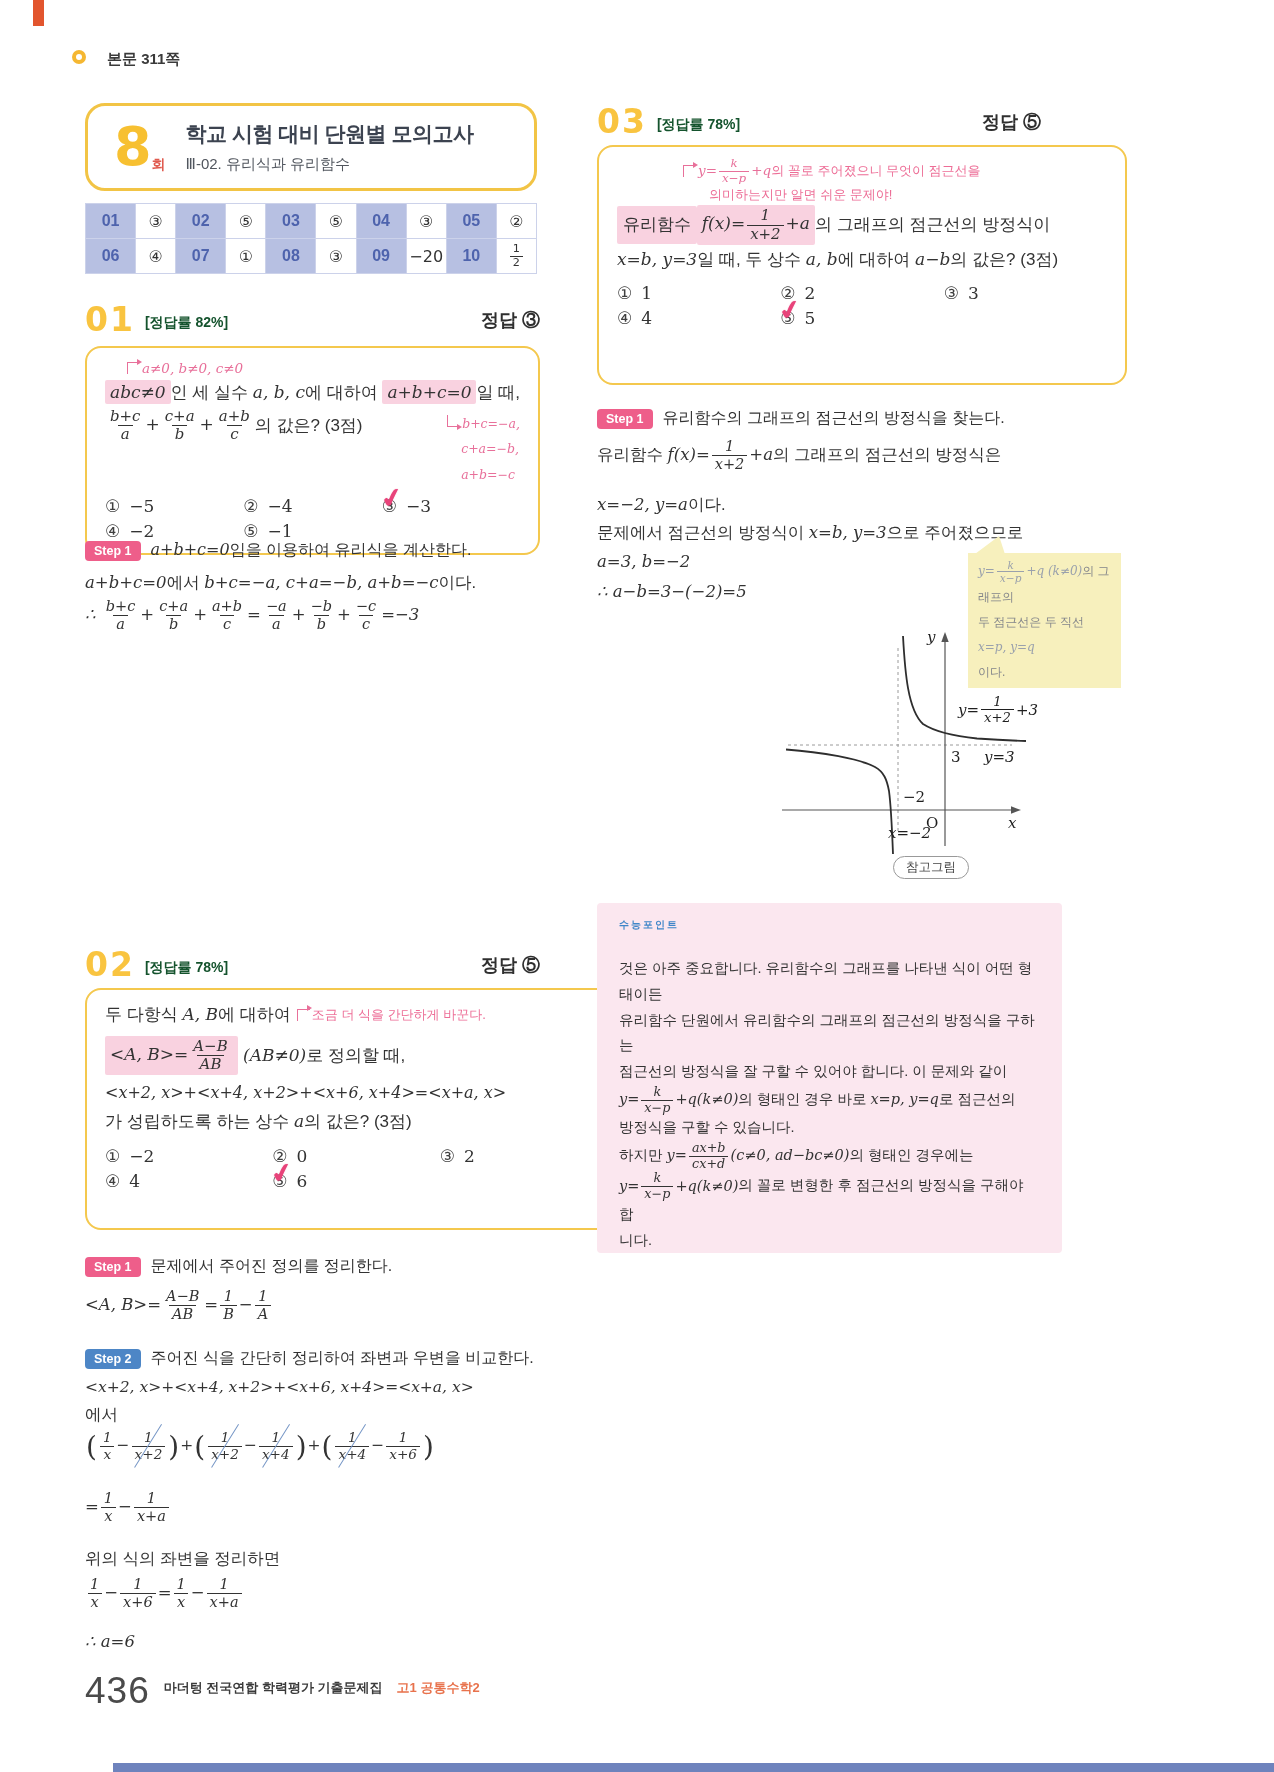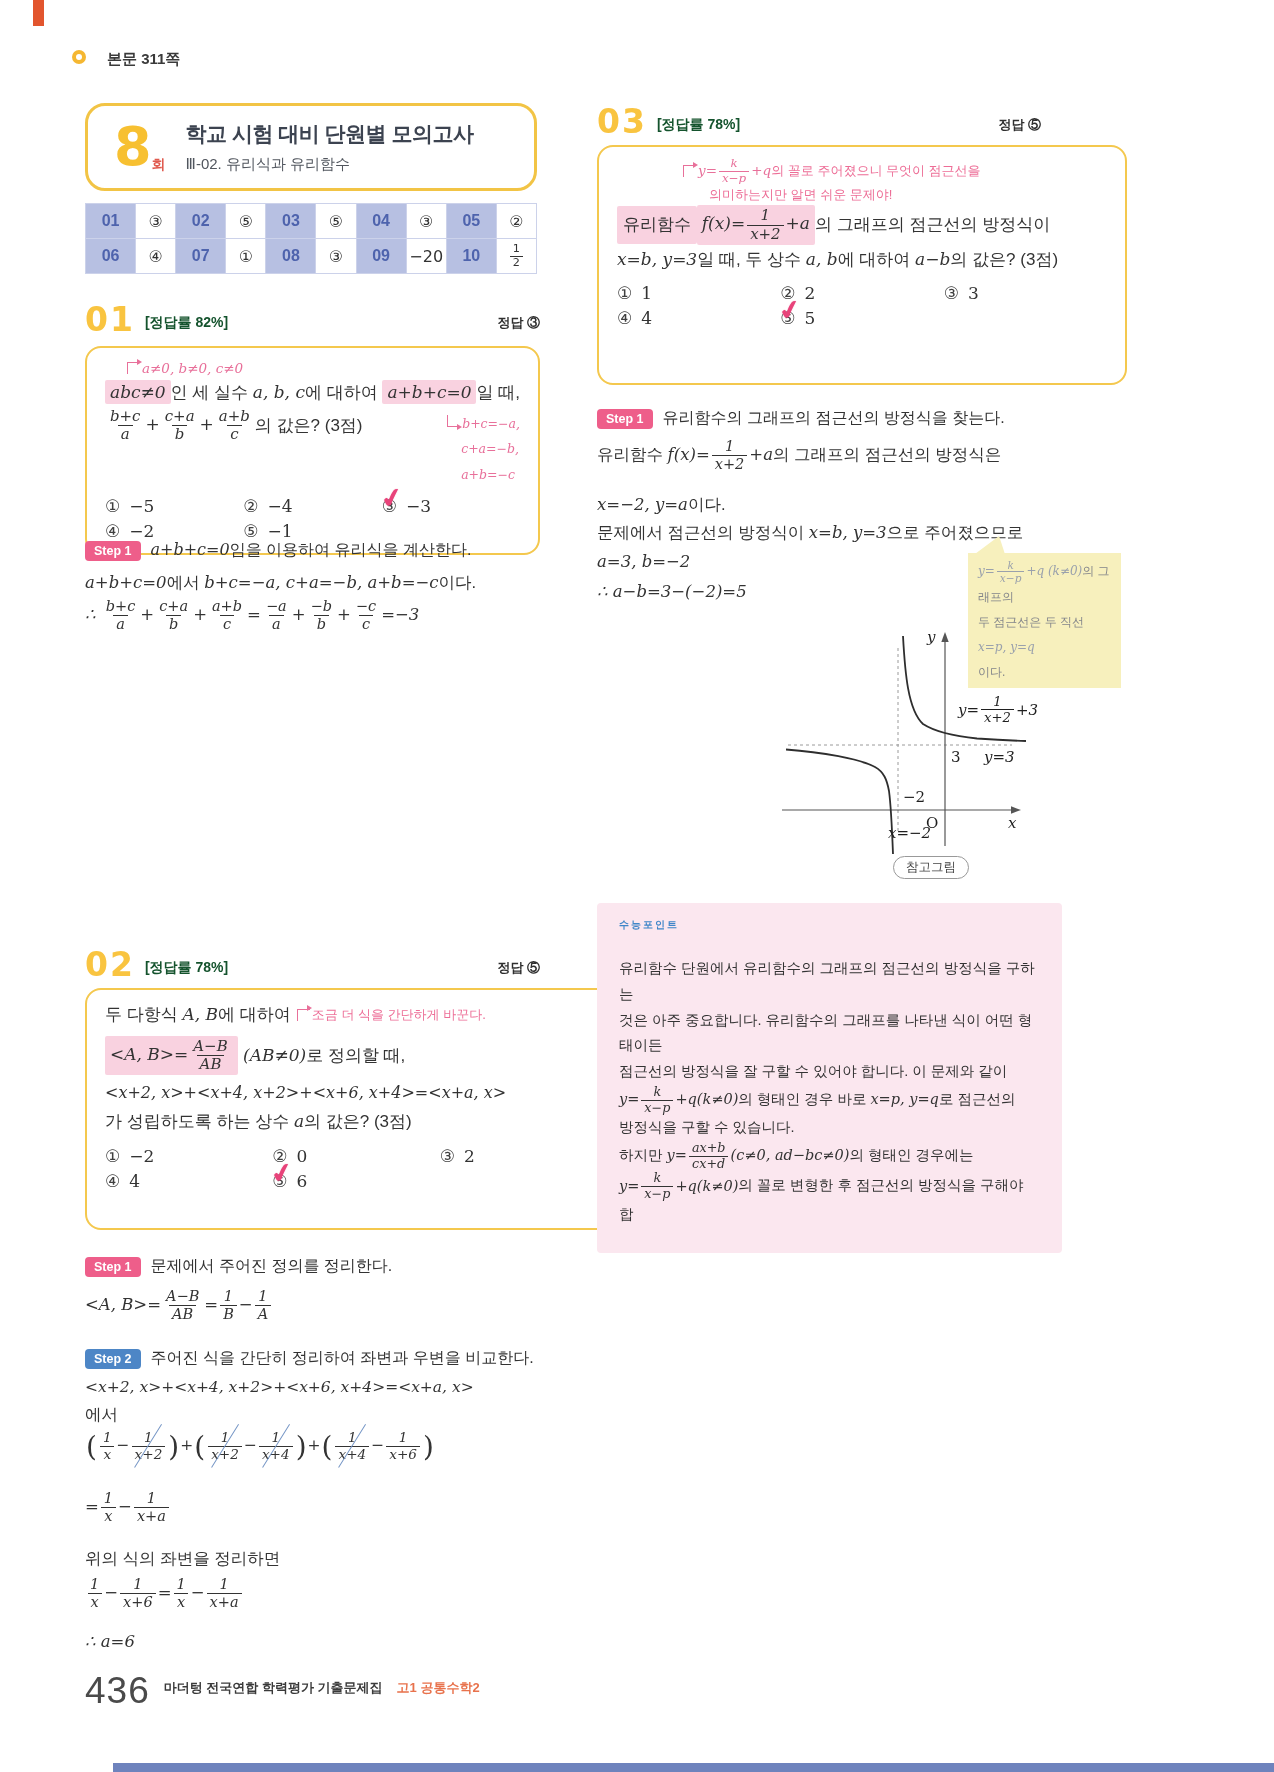--- a/index.html
+++ b/index.html
@@ -25,21 +25,21 @@
   .answer-table{left:85px;top:203px;width:452px;border-collapse:collapse;table-layout:fixed;}
   .answer-table td{border:1px solid #ccd2ea;height:35px;text-align:center;font-size:16px;box-sizing:border-box;}
   .answer-table td.no{background:#b7c0e2;color:#4e63ad;font-weight:700;width:50px;}
   .answer-table td.ans{background:#fff;color:#333;font-family:"DejaVu Sans",sans-serif;width:40px;}
   .answer-table td.ans .frac{font-size:.8em;}
 
   
   .prob-head{display:flex;align-items:flex-end;gap:10px;}
   .pnum{font-family:"DejaVu Sans",sans-serif;font-size:33px;font-weight:800;color:#f9c440;line-height:1;letter-spacing:2px;}
   .prate{font-size:14px;color:#14532d;font-weight:700;padding-bottom:4px;}
-  .pans{margin-left:auto;font-size:13px;font-weight:700;color:#2f2f2f;padding-bottom:4px;}
+  .pans{margin-left:auto;font-size:18px;font-weight:700;color:#2f2f2f;padding-bottom:4px;}
 
   
   .pbox{border:2.5px solid #f4c84e;border-radius:16px;box-sizing:border-box;background:#fff;padding:10px 18px 12px;}
   .pline{font-size:17px;line-height:1.75;white-space:nowrap;}
   .mathflex{display:flex;align-items:center;}
   .flexrow{display:flex;align-items:flex-start;}
   .note-row{display:flex;align-items:center;font-size:13px;min-height:20px;}
 
   .seg{white-space:pre-wrap;}
   .seg-t{font-family:"Liberation Sans",sans-serif;}
@@ -387,27 +387,28 @@
         </span>+3</span>
     <span class="glabel upright" style="left:131px;top:160px;">−2</span>
     <span class="glabel" style="left:116px;top:196px;">x=−2</span>
   </div>
 
   <div class="abs ref-pill">참고그림</div>
 
   <div class="abs point-box">
     <div class="point-title">수능포인트</div>
     <div>
+        <div class="line"><span class="seg seg-t">것은 아주 중요합니다. 유리함수의 그래프를 나타낸 식이 어떤 형태이든</span></div>
         <div class="line"><span class="seg seg-t">유리함수 단원에서 유리함수의 그래프의 점근선의 방정식을 구하는</span></div>
-        <div class="line"><span class="seg seg-t">것은 아주 중요합니다. 유리함수의 그래프를 나타낸 식이 어떤 형태이든</span></div>
         <div class="line"><span class="seg seg-t">점근선의 방정식을 잘 구할 수 있어야 합니다. 이 문제와 같이</span></div>
         <div class="line"><span class="seg seg-m">y=<span class="frac"><span class="fnum">k</span><span class="fden">x−p</span></span>+q(k≠0)</span><span class="seg seg-t">의 형태인 경우 바로 </span><span class="seg seg-m">x=p, y=q</span><span class="seg seg-t">로 점근선의</span></div>
         <div class="line"><span class="seg seg-t">방정식을 구할 수 있습니다.</span></div>
         <div class="line"><span class="seg seg-t">하지만 </span><span class="seg seg-m">y=<span class="frac"><span class="fnum">ax+b</span><span class="fden">cx+d</span></span>(c≠0, ad−bc≠0)</span><span class="seg seg-t">의 형태인 경우에는</span></div>
         <div class="line"><span class="seg seg-m">y=<span class="frac"><span class="fnum">k</span><span class="fden">x−p</span></span>+q(k≠0)</span><span class="seg seg-t">의 꼴로 변형한 후 점근선의 방정식을 구해야 합</span></div>
+        <div class="line"><span class="seg seg-t">니다.</span></div>
       </div>
   </div>
 
   <div class="abs footer">
     <span class="page-num">436</span>
     <span class="book-title">마더텅 전국연합 학력평가 기출문제집</span>
     <span class="subject">고1 공통수학2</span>
   </div>
   <div class="abs bottom-bar"></div>
 

